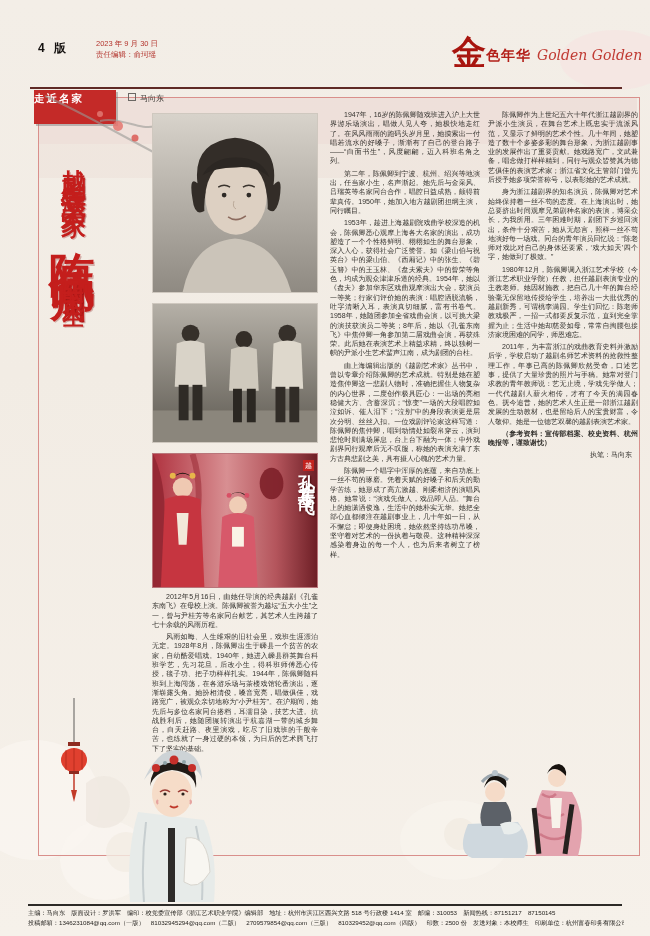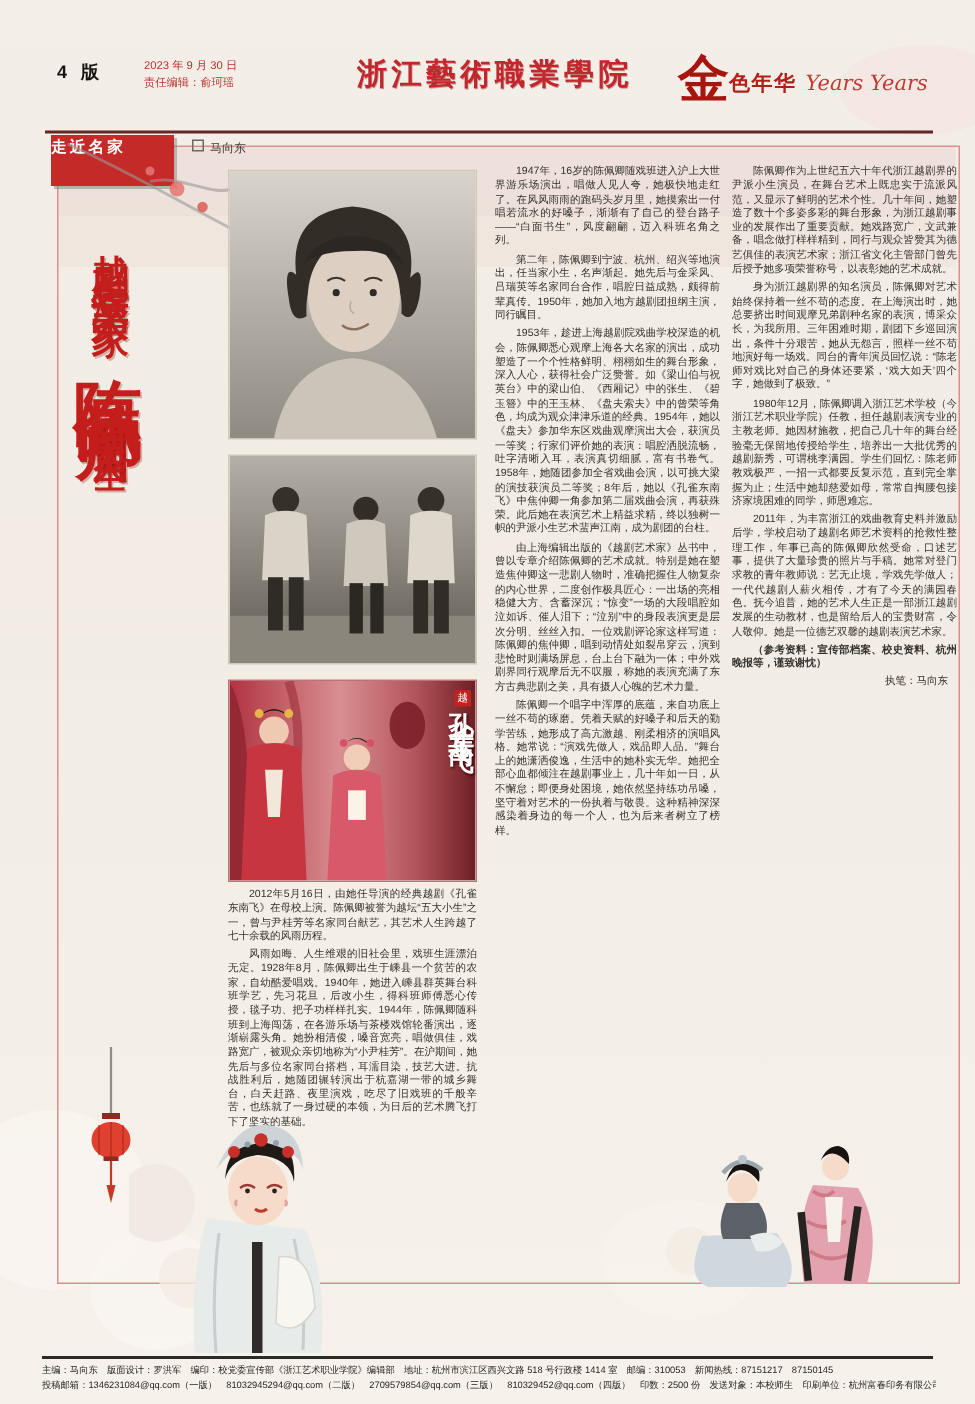--- a/index.html
+++ b/index.html
@@ -70,23 +70,22 @@
   <div class="blob" style="left:-30px;top:740px;width:130px;height:120px;"></div>
   <div class="blob" style="left:60px;top:820px;width:90px;height:80px;"></div>
   <div class="blob" style="left:400px;top:800px;width:110px;height:80px;opacity:.5;"></div>
   <div class="blob" style="left:560px;top:30px;width:110px;height:60px;background:#f6e3e1;opacity:.6;"></div>
 
   <div class="pageno">4 版</div>
   <div class="hmeta">
     <div>2023 年 9 月 30 日</div>
     <div>责任编辑：俞珂瑶</div>
   </div>
-  <div class="masthead">浙江藝術職業學院</div>
   <div class="logo">
-    <span class="jin">金</span><span class="cn">色年华</span><span class="en">Years Years</span>
+    <span class="jin">金</span><span class="cn">色年华</span><span class="en">Golden Golden</span>
   </div>
   <div class="hrule"></div>
 
   <div class="frame"></div>
   <div class="wash1"></div>
   <div class="wash2"></div>
   <div class="kicker">走近名家</div>
   <div class="byline">
     <span class="sq"></span><span>马向东</span>
   </div>

